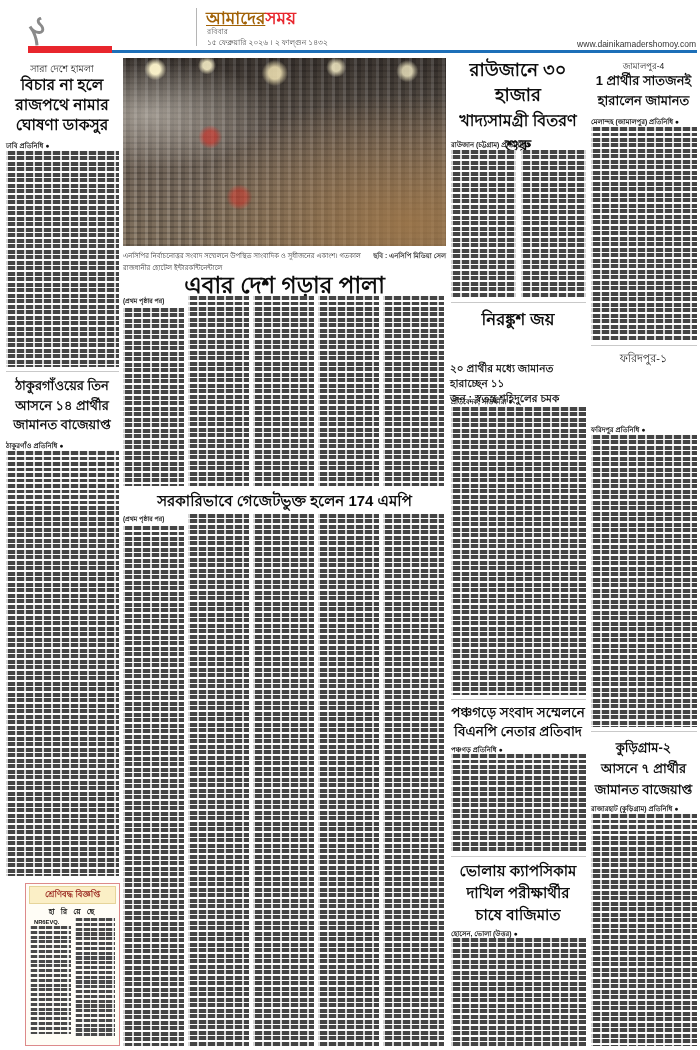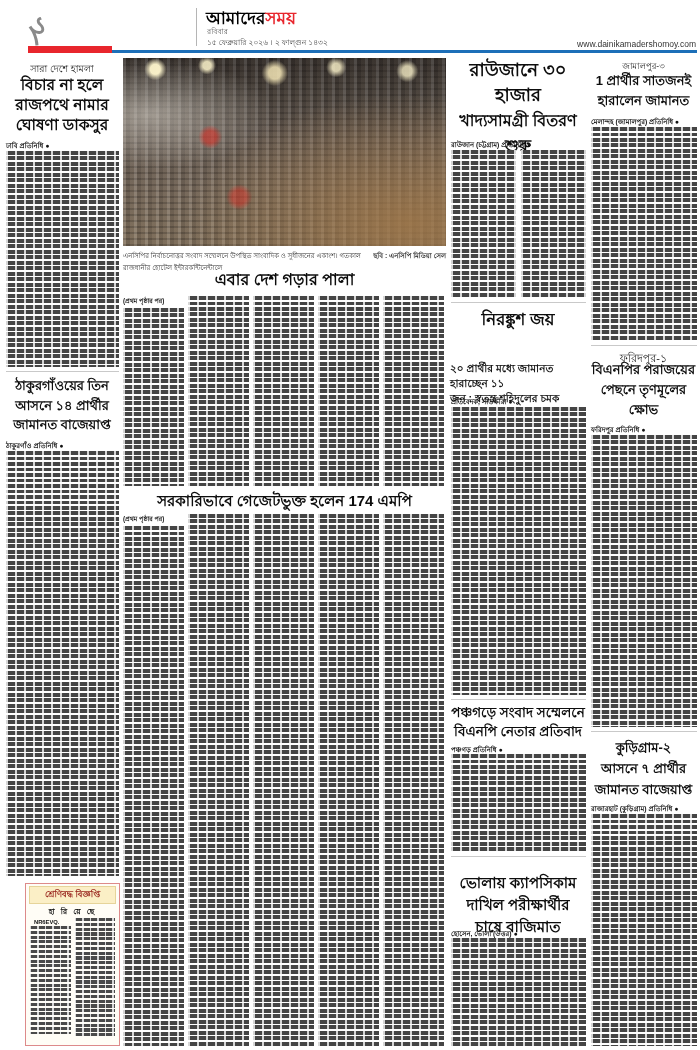--- a/index.html
+++ b/index.html
@@ -7,21 +7,21 @@
     position:relative;width:700px;height:1050px;margin:0 auto;background:#ffffff;
     font-family:"Liberation Sans","DejaVu Sans",sans-serif;color:#161616;overflow:hidden;
   }
   .abs{position:absolute;}
   
   .pagenum{left:26px;top:2px;font-size:34px;font-weight:700;color:#8a8a8a;
            transform:rotate(32deg);transform-origin:center;}
   .section-title{left:90px;top:6px;font-size:33px;font-weight:800;letter-spacing:1px;color:#0c0c0c;}
   .hdr-vline{left:196px;top:8px;width:1px;height:38px;background:#b5b5b5;}
   .masthead{left:206px;top:5px;font-size:17px;font-weight:800;white-space:nowrap;}
-  .mh-green{color:#000000;}
+  .mh-green{color:#a16207;text-decoration:underline;}
   .mh-red{color:#e8262d;}
   .day{left:207px;top:26px;font-size:7.5px;color:#555;}
   .dateline{left:207px;top:37px;font-size:7.5px;color:#444;}
   .website{right:4px;top:39px;font-size:8.5px;color:#333;}
   .hdr-blue{left:28px;top:50px;width:669px;height:3px;background:#1d6fb8;}
   .hdr-red{left:28px;top:46px;width:84px;height:7px;background:#e8262d;}
   
   .kicker{font-size:9.5px;text-align:center;color:#222;}
   .headline{font-weight:800;text-align:center;color:#0d0d0d;}
   .headline span{display:block;}
@@ -121,21 +121,21 @@
       </div>
     </div>
   </div>
 
   <div class="abs photo"></div>
   <div class="abs caption" style="left:123px;top:250px;width:323px;">
     <span class="cap-txt">এনসিপির নির্বাচনোত্তর সংবাদ সম্মেলনে উপস্থিত সাংবাদিক ও সুধীজনের একাংশ। গতকাল রাজধানীর হোটেল ইন্টারকন্টিনেন্টালে</span>
     <span class="cap-credit">ছবি : এনসিপি মিডিয়া সেল</span>
   </div>
 
-  <div class="abs headline" style="left:123px;top:267px;width:323px;font-size:16px;font-weight:700;">
+  <div class="abs headline" style="left:123px;top:267px;width:323px;font-size:23px;font-weight:700;">
     <span>এবার দেশ গড়ার পালা</span>
   </div>
 
   <div class="abs lead-col" style="left:123px;top:296px;width:61px;height:190px;">
     <span class="lead">(প্রথম পৃষ্ঠার পর)</span>
     <div class="fb lead-fill"></div>
   </div>
   <div class="abs fb" style="left:188px;top:296px;width:61px;height:190px;"></div>
   <div class="abs fb" style="left:253px;top:296px;width:61px;height:190px;"></div>
   <div class="abs fb" style="left:318px;top:296px;width:61px;height:190px;"></div>
@@ -174,43 +174,38 @@
   <div class="abs hr" style="left:451px;top:699px;width:135px;"></div>
 
   <div class="abs headline" style="left:450px;top:703px;width:136px;font-size:13.5px;line-height:19px;">
     <span>পঞ্চগড়ে সংবাদ সম্মেলনে</span>
     <span>বিএনপি নেতার প্রতিবাদ</span>
   </div>
   <div class="abs byline" style="left:451px;top:744px;width:135px;">পঞ্চগড় প্রতিনিধি ●</div>
   <div class="abs fb" style="left:451px;top:754px;width:135px;height:98px;"></div>
   <div class="abs hr" style="left:451px;top:856px;width:135px;"></div>
 
-  <div class="abs headline" style="left:450px;top:860px;width:136px;font-size:15px;line-height:22px;margin-top:12px;">
+  <div class="abs headline" style="left:450px;top:860px;width:136px;font-size:15px;line-height:22px;">
     <span>ভোলায় ক্যাপসিকাম</span>
     <span>দাখিল পরীক্ষার্থীর</span>
     <span>চাষে বাজিমাত</span>
   </div>
   <div class="abs byline" style="left:451px;top:928px;width:135px;">হোসেন, ভোলা (উত্তর) ●</div>
   <div class="abs fb" style="left:451px;top:938px;width:135px;height:108px;"></div>
 
-  <div class="abs kicker" style="left:590px;top:60px;width:107px;font-size:8.5px;">জামালপুর-৩</div>
+  <div class="abs kicker" style="left:590px;top:60px;width:107px;font-size:8.5px;">জামালপুর-4</div>
   <div class="abs headline" style="left:590px;top:71px;width:107px;font-size:13px;line-height:20px;">
     <span>1 প্রার্থীর সাতজনই</span>
     <span>হারালেন জামানত</span>
   </div>
   <div class="abs byline" style="left:591px;top:116px;width:106px;">মেলান্দহ (জামালপুর) প্রতিনিধি ●</div>
   <div class="abs fb" style="left:591px;top:127px;width:106px;height:213px;"></div>
   <div class="abs hr" style="left:591px;top:345px;width:106px;"></div>
 
   <div class="abs kicker" style="left:590px;top:350px;width:107px;font-size:11px;">ফরিদপুর-১</div>
-  <div class="abs headline" style="left:590px;top:360px;width:107px;font-size:13px;line-height:20px;">
-    <span>বিএনপির পরাজয়ের</span>
-    <span>পেছনে তৃণমূলের</span>
-    <span>ক্ষোভ</span>
-  </div>
   <div class="abs byline" style="left:591px;top:424px;width:106px;">ফরিদপুর প্রতিনিধি ●</div>
   <div class="abs fb" style="left:591px;top:435px;width:106px;height:292px;"></div>
   <div class="abs hr" style="left:591px;top:731px;width:106px;"></div>
 
   <div class="abs headline" style="left:590px;top:737px;width:107px;font-size:13px;line-height:21px;">
     <span>কুড়িগ্রাম-২</span>
     <span>আসনে ৭ প্রার্থীর</span>
     <span>জামানত বাজেয়াপ্ত</span>
   </div>
   <div class="abs byline" style="left:591px;top:803px;width:106px;">রাজারহাট (কুড়িগ্রাম) প্রতিনিধি ●</div>

